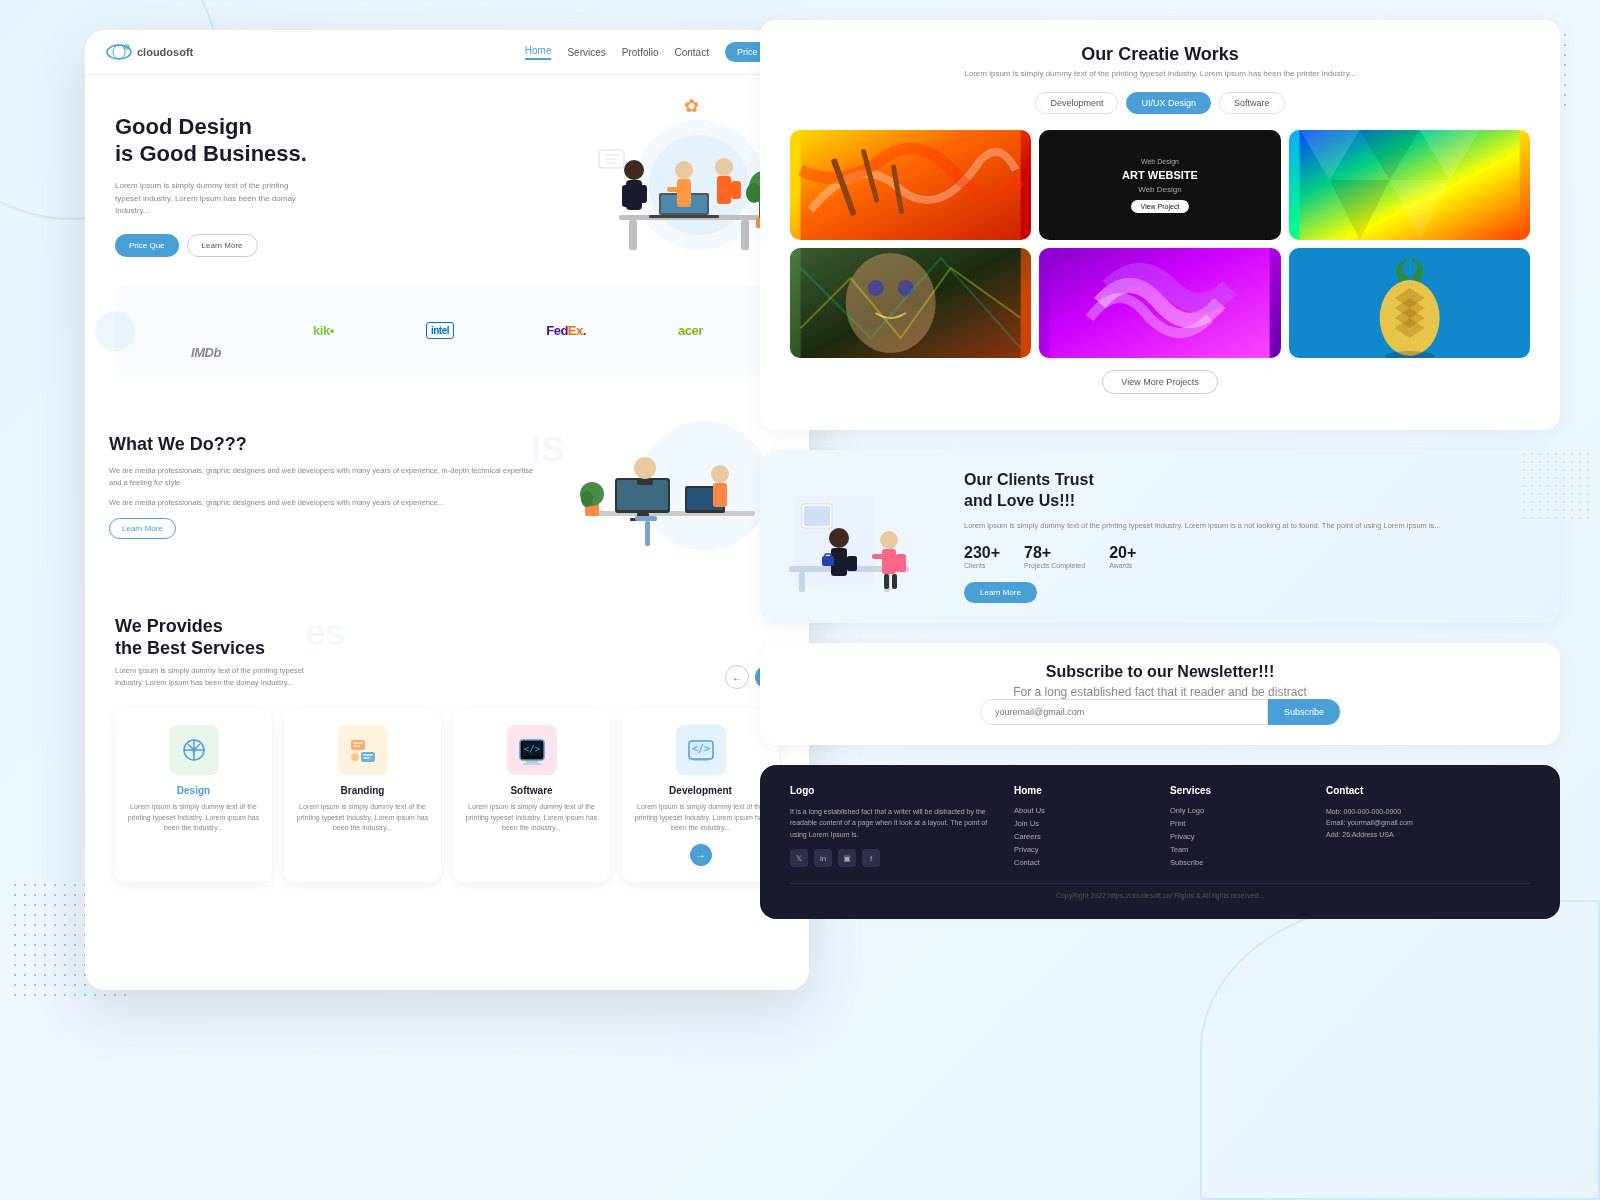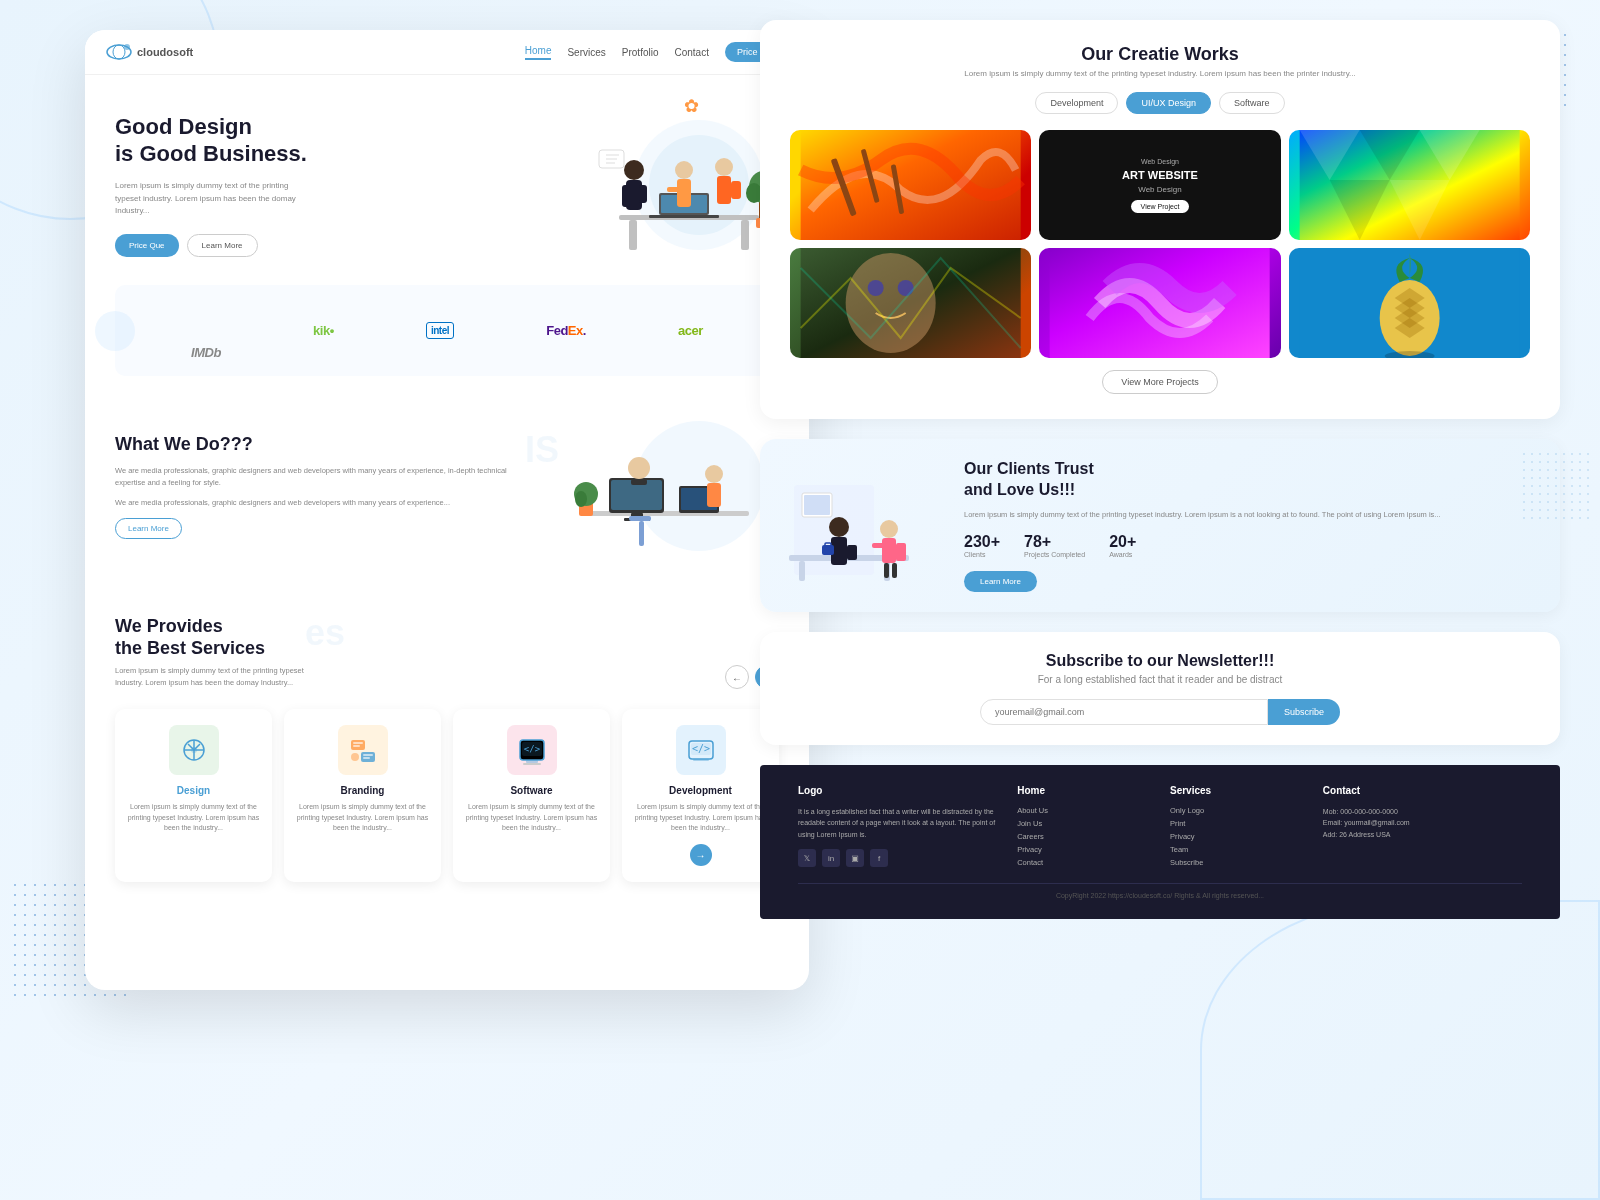--- a/index.html
+++ b/index.html
@@ -223,21 +223,21 @@
     }
     .partner-logo.imdb { color: #888; font-style: italic; margin-top: 44px; }
     .partner-logo.kik { color: #7dc642; }
     .partner-logo.intel { color: #0071c5; font-size: 10px; border: 1px solid #0071c5; padding: 2px 4px; border-radius: 3px; }
     .partner-logo.fedex { color: #4d148c; }
     .partner-logo.fedex span { color: #ff6600; }
     .partner-logo.acer { color: #83b81a; }
 
     
     .what-we-do {
-      padding: 30px 30px;
+      padding: 30px 24px;
       display: flex;
       align-items: center;
       gap: 20px;
     }
     .wwd-text { flex: 1; }
     .wwd-title {
       font-size: 18px;
       font-weight: 700;
       color: #1a1a2e;
       margin-bottom: 10px;
@@ -432,21 +432,21 @@
     }
     .gallery-item {
       border-radius: 10px;
       overflow: hidden;
       position: relative;
       height: 110px;
       cursor: pointer;
     }
     .view-more-btn {
       display: block;
-      margin: 1px auto;
+      margin: 12px auto;
       background: #fff;
       color: #555;
       border: 1px solid #ccc;
       border-radius: 14px;
       padding: 6px 18px;
       font-size: 9px;
       cursor: pointer;
     }
 
     
@@ -513,23 +513,22 @@
       margin-bottom: 20px;
       box-shadow: 0 4px 16px rgba(0,0,0,0.05);
     }
     .newsletter-title {
       font-size: 16px;
       font-weight: 700;
       color: #1a1a2e;
       margin-bottom: 4px;
     }
     .newsletter-desc {
-      font-size: 10px;
+      font-size: 12px;
       color: #888;
-      margin-bottom: 14px;
     }
     .newsletter-form {
       display: flex;
       gap: 0;
       max-width: 360px;
       margin: 0 auto;
     }
     .newsletter-input {
       flex: 1;
       padding: 2px 14px;
@@ -545,22 +544,22 @@
       border: none;
       border-radius: 0 20px 20px 0;
       padding: 8px 16px;
       font-size: 9px;
       cursor: pointer;
     }
 
     
     .footer {
       background: #1a1a2e;
-      border-radius: 4px;
-      padding: 20px 38px;
+      border-radius: 16px;
+      padding: 20px 30px;
       color: #fff;
     }
     .footer-grid {
       display: grid;
       grid-template-columns: 1.5fr 1fr 1fr 1.5fr;
       gap: 20px;
       margin-bottom: 12px;
     }
     .footer-col-title {
       font-size: 10px;

